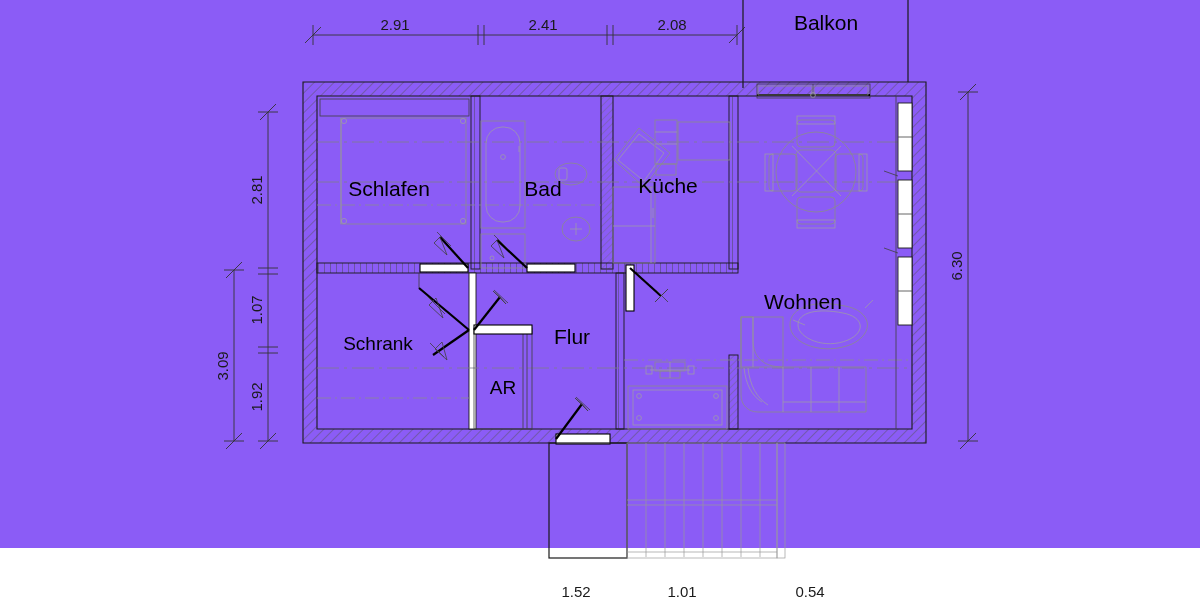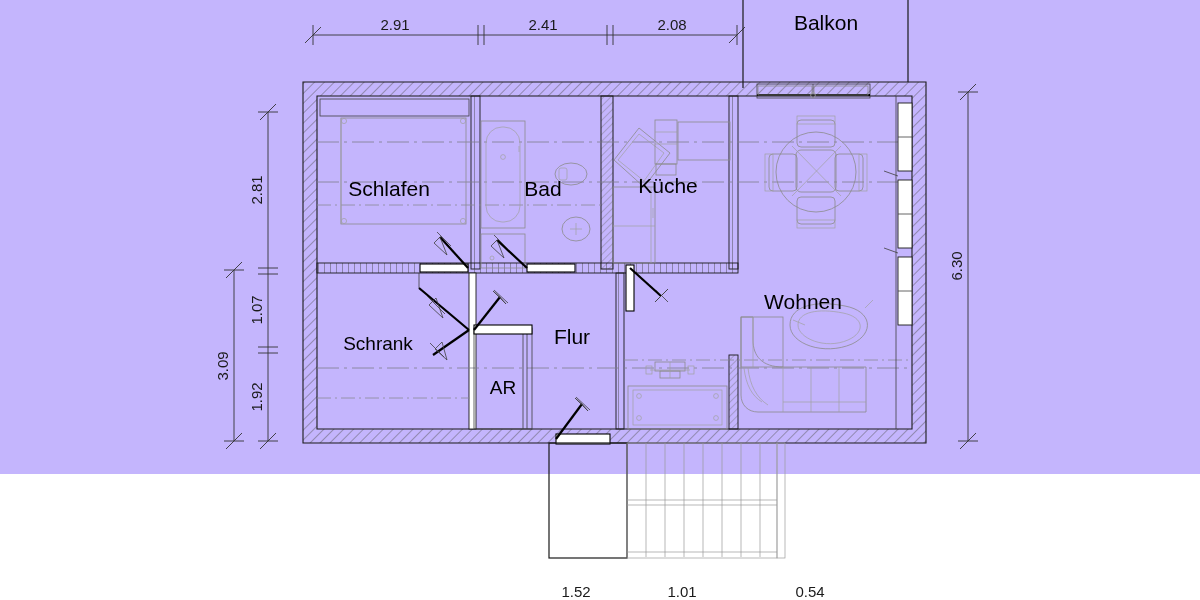--- a/index.html
+++ b/index.html
@@ -1,18 +1,18 @@
 <!DOCTYPE html>
 <html><head>
 <meta charset="utf-8">
 <style>
   html,body{margin:0;padding:0;background:#ffffff;}
   body{width:1200px;height:600px;overflow:hidden;
        font-family:"Liberation Sans", sans-serif;color:#111;}
-  #stage{position:relative;width:1200px;height:474px;background:#c4b5fd;}
+  #stage{position:relative;width:1200px;height:548px;background:#8b5cf6;}
   svg.plan{position:absolute;left:0;top:0;width:1200px;height:600px;}
   .dimtext{font-family:"Liberation Sans", sans-serif;font-size:15px;fill:#1a1a1a;}
   .roomtext{font-family:"Liberation Sans", sans-serif;font-size:21px;fill:#000;}
   .roomtext-sm{font-family:"Liberation Sans", sans-serif;font-size:19px;fill:#000;}
   .thin{stroke:#404040;stroke-width:0.8;fill:none;}
   .furn{stroke:#8c8c8c;stroke-width:0.8;fill:none;}
   .furn2{stroke:#a0a0a0;stroke-width:0.7;fill:none;}
   .wallline{stroke:#1a1a1a;stroke-width:1.2;fill:none;}
   .dimline{stroke:#333;stroke-width:0.9;fill:none;}
   .dash{stroke:#7d7d8a;stroke-width:0.8;fill:none;stroke-dasharray:22 5 3 5;}

